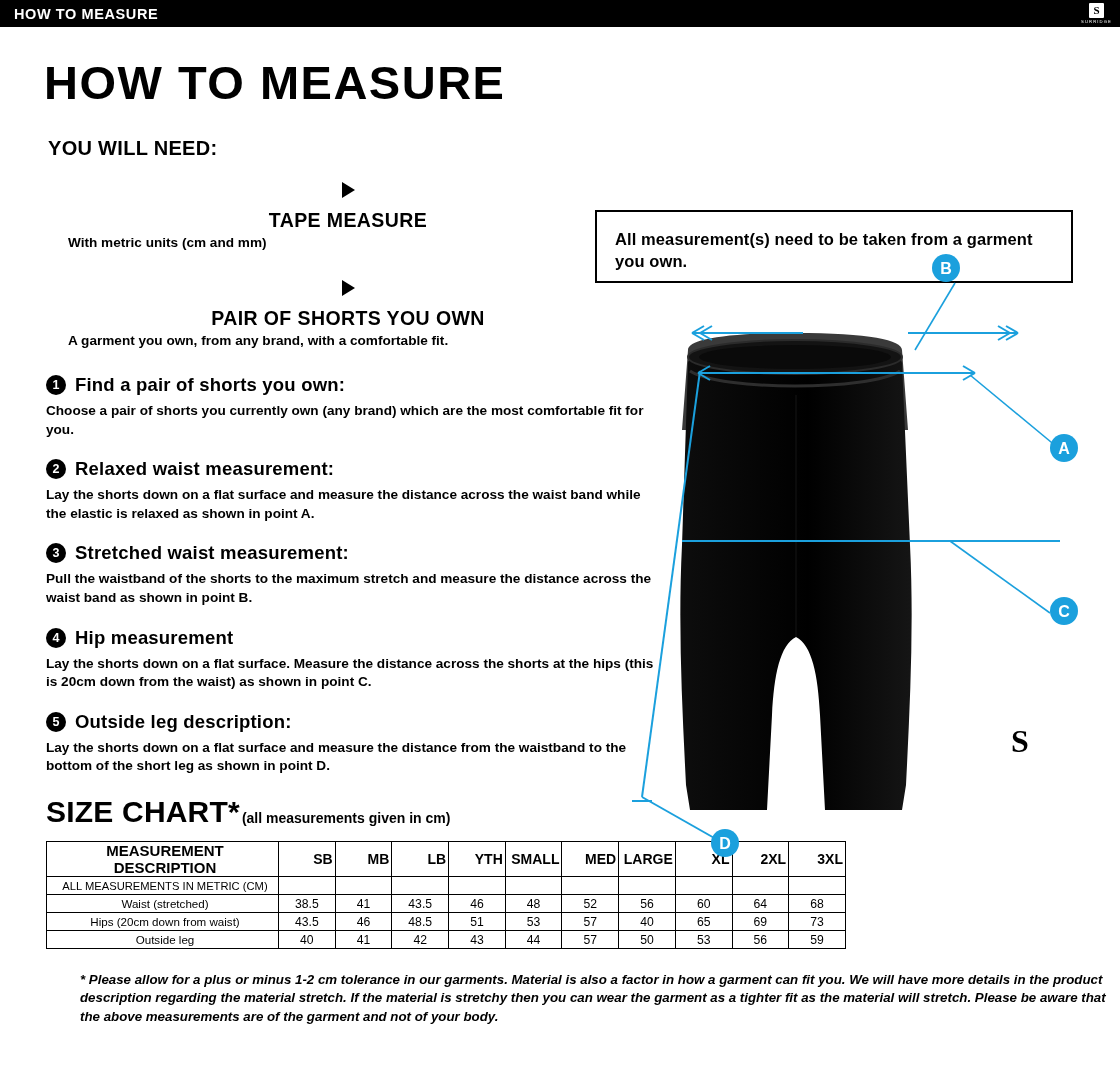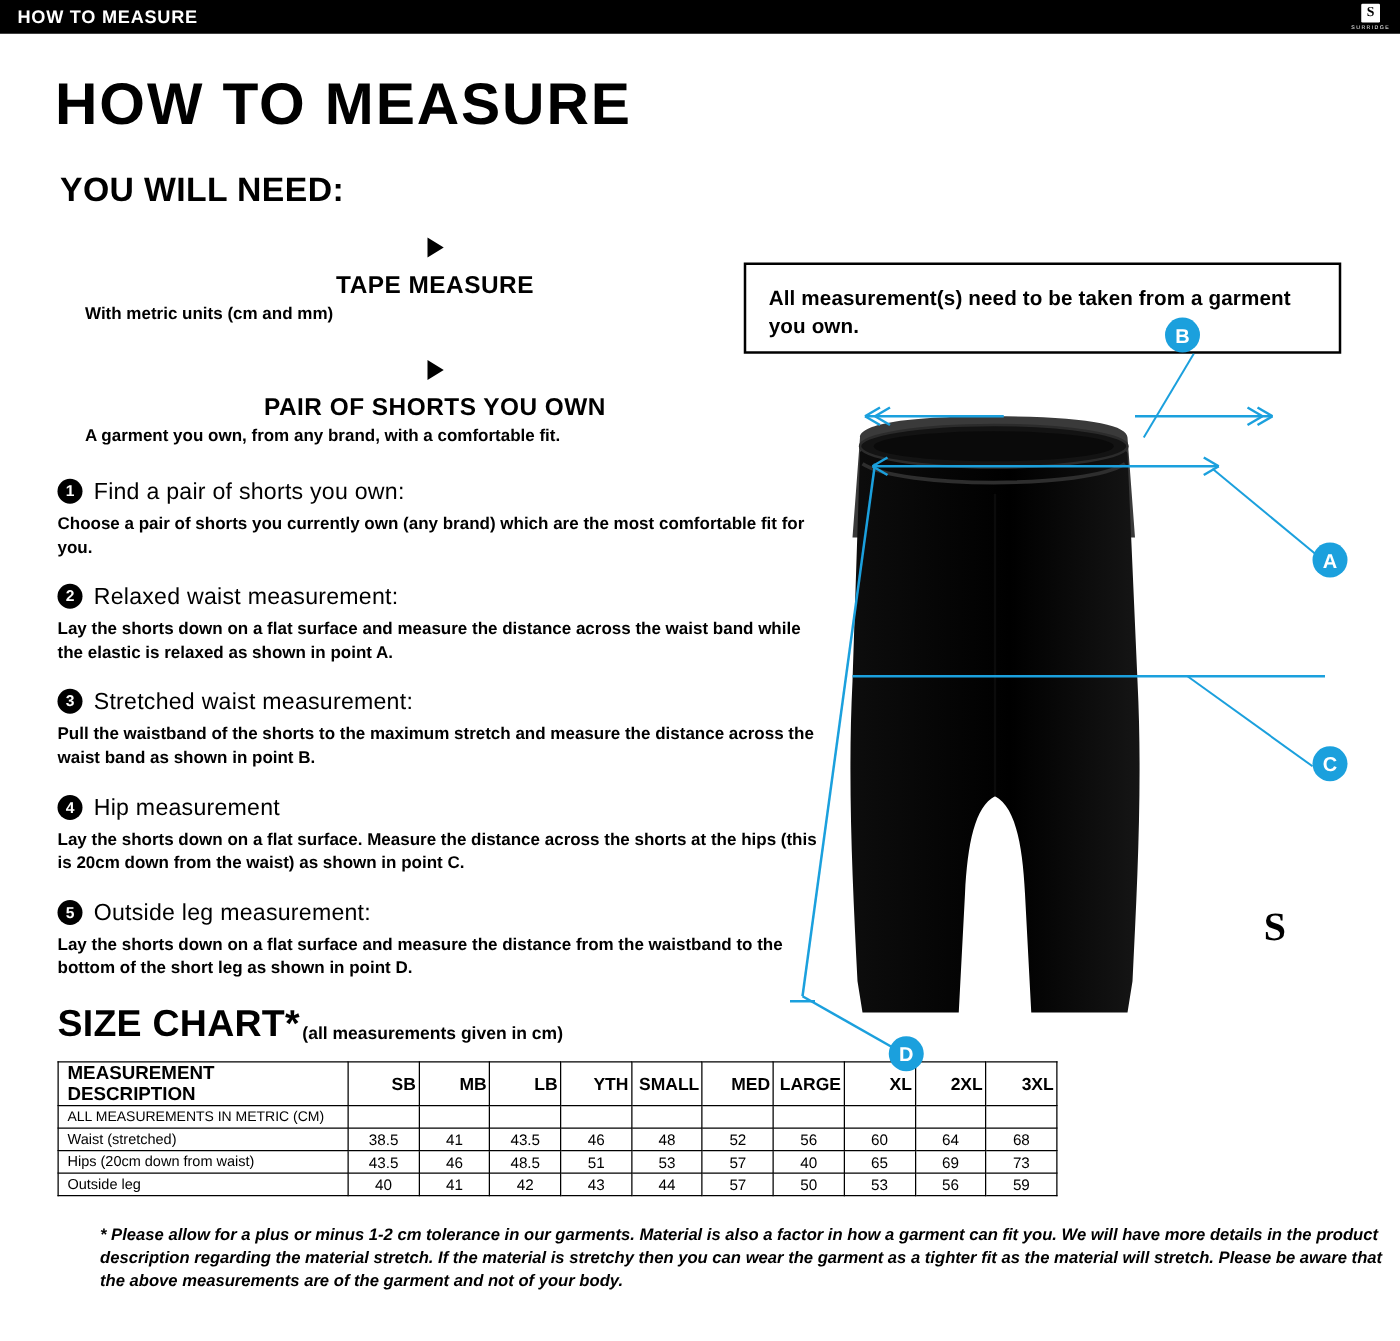--- a/index.html
+++ b/index.html
@@ -58,21 +58,21 @@
   .page { padding: 0 38px; position: relative; }
 
   h1.page-title {
     font-size: 47px;
     font-weight: bold;
     letter-spacing: 1.5px;
     margin: 28px 0 0 6px;
   }
 
   h2.section-title {
-    font-size: 27px;
+    font-size: 20px;
     font-weight: bold;
     letter-spacing: 0.3px;
     margin: 27px 0 0 10px;
   }
 
   
   .needs { margin: 22px 0 0 10px; width: 600px; }
   .need-row { display: flex; align-items: center; gap: 11px; flex-direction: column; }
   .tri {
     width: 0; height: 0;
@@ -112,21 +112,21 @@
   .steps { margin: 26px 0 0 8px; width: 615px; }
   .step { margin-bottom: 19px; }
   .step-head { display: flex; align-items: center; gap: 9px; }
   .badge {
     width: 20px; height: 20px; border-radius: 50%;
     background: #000; color: #fff;
     font-size: 12.5px; font-weight: bold;
     display: flex; align-items: center; justify-content: center;
     flex: none;
   }
-  .step-title { font-size: 18.5px; font-weight: normal; letter-spacing: 0.2px; }
+  .step-title { font-size: 18.5px; font-weight: bold; letter-spacing: 0.2px; }
   .step-body {
     font-size: 13.6px;
     font-weight: bold;
     line-height: 1.37;
     margin: 6px 0 0 0;
   }
 
   
   .sizechart-head {
     margin: 18px 0 0 8px;
@@ -150,21 +150,21 @@
   }
   table.sizes th, table.sizes td {
     border: 1px solid #000;
     font-size: 12.2px;
     font-weight: bold;
     text-align: center;
     height: 18px;
     padding: 0 2px;
   }
   table.sizes th.desc, table.sizes td.desc {
-    text-align: left;
+    text-align: center;
     padding-left: 7px;
     width: 232px;
   }
   table.sizes thead th { font-size: 14px; height: 24px; text-align: right; }
   table.sizes thead th.desc { font-size: 15px; }
   table.sizes td.desc.metric { font-size: 11.2px; }
   table.sizes td { font-weight: normal; font-size: 12.2px; }
   table.sizes td.desc { font-weight: normal; font-size: 11.6px; }
   table.sizes tr.metric-row td { border-top: 1px solid #000; }
 
@@ -254,21 +254,21 @@
       <div class="step-head">
         <span class="badge">4</span>
         <span class="step-title">Hip measurement</span>
       </div>
       <div class="step-body">Lay the shorts down on a flat surface. Measure the distance across the shorts at the hips (this is 20cm down from the waist)  as shown in point C.</div>
     </div>
 
     <div class="step">
       <div class="step-head">
         <span class="badge">5</span>
-        <span class="step-title">Outside leg measurement:</span>
+        <span class="step-title">Outside leg description:</span>
       </div>
       <div class="step-body">Lay the shorts down on a flat surface and measure the distance from the waistband to the bottom of the short leg as shown in point D.</div>
     </div>
 
   </div>
 
   <div class="sizechart-head">
     <span class="big">SIZE CHART*</span>
     <span class="small">(all measurements given in cm)</span>
   </div>

